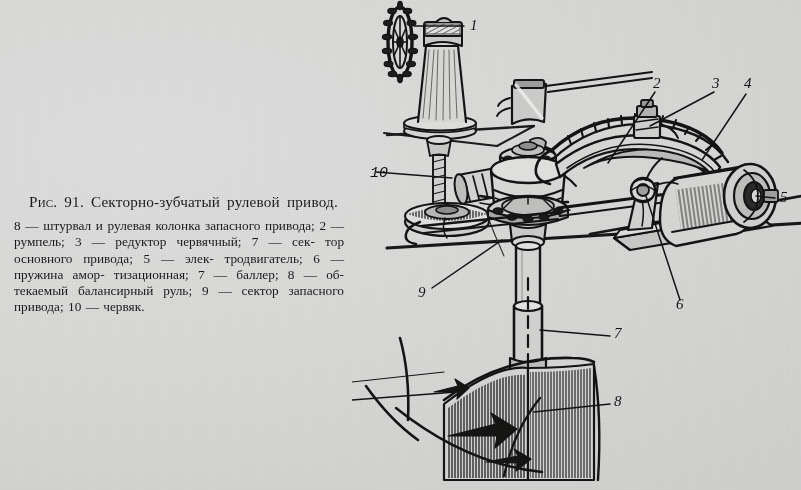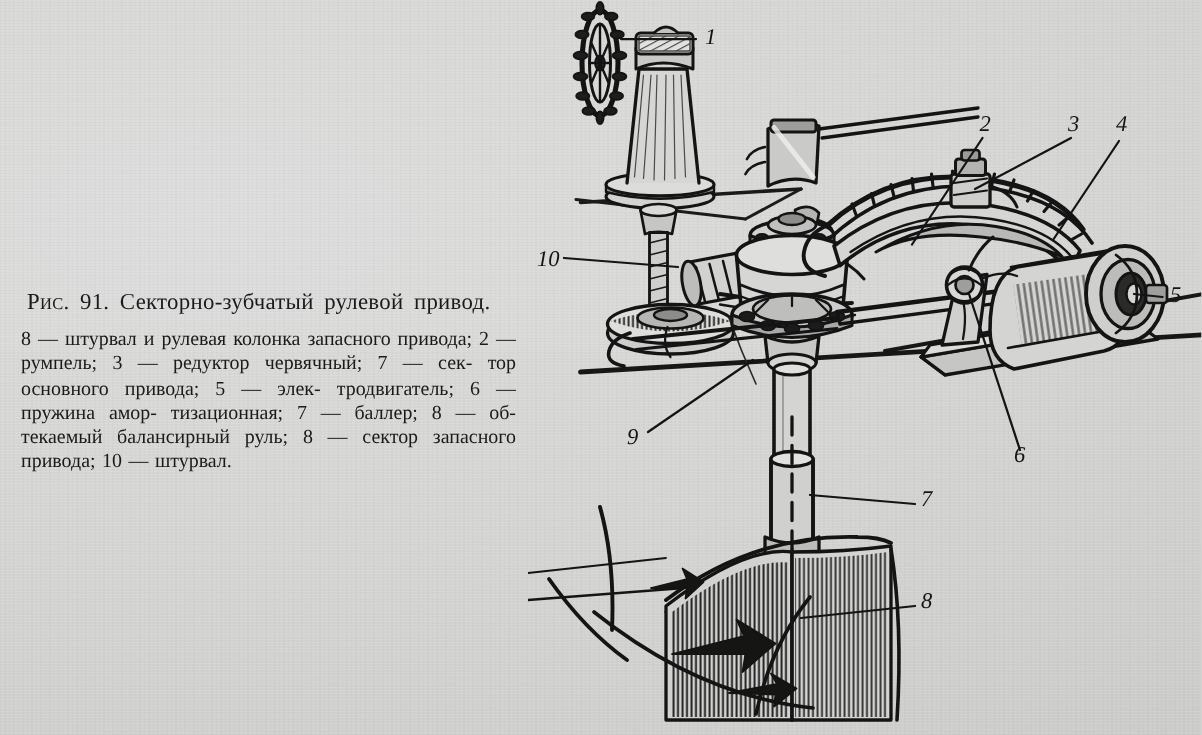--- a/index.html
+++ b/index.html
@@ -17,21 +17,21 @@
       repeating-linear-gradient(90deg, rgba(0,0,0,.016) 0 1px, rgba(255,255,255,.014) 1px 3px),
       radial-gradient(120% 90% at 18% 30%, #dedede 0%, #d7d7d5 55%, #cfcfcd 100%);
   }
   
   #caption{
     position:absolute;left:14px;top:191px;width:330px;
   }
   .cap-title{
     font-size:15.2px;line-height:21px;letter-spacing:.2px;
     text-align:justify;text-align-last:left;
-    margin:0 0 6px 4px;
+    margin:0 0 6px 15px;
     word-spacing:3px;
   }
   .cap-title .lead{ font-variant:small-caps; }
   .legend{
     font-size:13.3px;line-height:16.3px;
     text-align:justify;text-align-last:left;
     margin:0;word-spacing:1px;
     hyphens:manual;
   }
   
@@ -53,23 +53,23 @@
     <span class="lead">Рис.   91.</span>
     <span>Секторно-зубчатый рулевой привод.</span>
   </p>
   <p class="legend">
     <span>8 — штурвал  и  рулевая  колонка</span>
     <span>запасного   привода;  2 — румпель;</span>
     <span>3 — редуктор  червячный;  7 — сек-</span>
     <span>тор  основного  привода;  5 — элек-</span>
     <span>тродвигатель;  6 — пружина  амор-</span>
     <span>тизационная;  7 — баллер;  8 — об-</span>
-    <span>текаемый  балансирный  руль;  8 —</span>
+    <span>текаемый  балансирный  руль;  9 —</span>
     <span>сектор  запасного  привода;  10 —</span>
-    <span>штурвал.</span>
+    <span>червяк.</span>
   </p>
 </div>
 
 <div id="figure">
 <svg width="449" height="490" viewBox="0 0 449 490">
   <defs>
     <pattern id="hatchV" width="4" height="6" patternUnits="userSpaceOnUse">
       <rect width="4" height="6" fill="none"></rect>
       <line x1="1" y1="0" x2="1" y2="6" stroke="#171717" stroke-width="1.6"></line>
     </pattern>
@@ -375,21 +375,21 @@
       <path d="M394 94 L350 160"></path>
       <path d="M423 198 L404 196"></path>
       <path d="M328 300 L294 196"></path>
       <path d="M258 336 L188 330"></path>
       <path d="M258 404 L182 412"></path>
     </g>
   </g>
 </svg>
 
   <span class="lbl" style="left:118px;top:18px;">1</span>
-  <span class="lbl" style="left:6px;top:166px;">10</span>
+  <span class="lbl" style="left:18px;top:166px;font-family:Liberation Mono, monospace;">10</span>
   <span class="lbl" style="left:66px;top:285px;">9</span>
   <span class="lbl" style="left:301px;top:76px;">2</span>
   <span class="lbl" style="left:360px;top:76px;">3</span>
   <span class="lbl" style="left:392px;top:76px;">4</span>
   <span class="lbl" style="left:428px;top:190px;">5</span>
   <span class="lbl" style="left:324px;top:297px;">6</span>
   <span class="lbl" style="left:262px;top:326px;">7</span>
   <span class="lbl" style="left:262px;top:394px;">8</span>
 </div>
 

